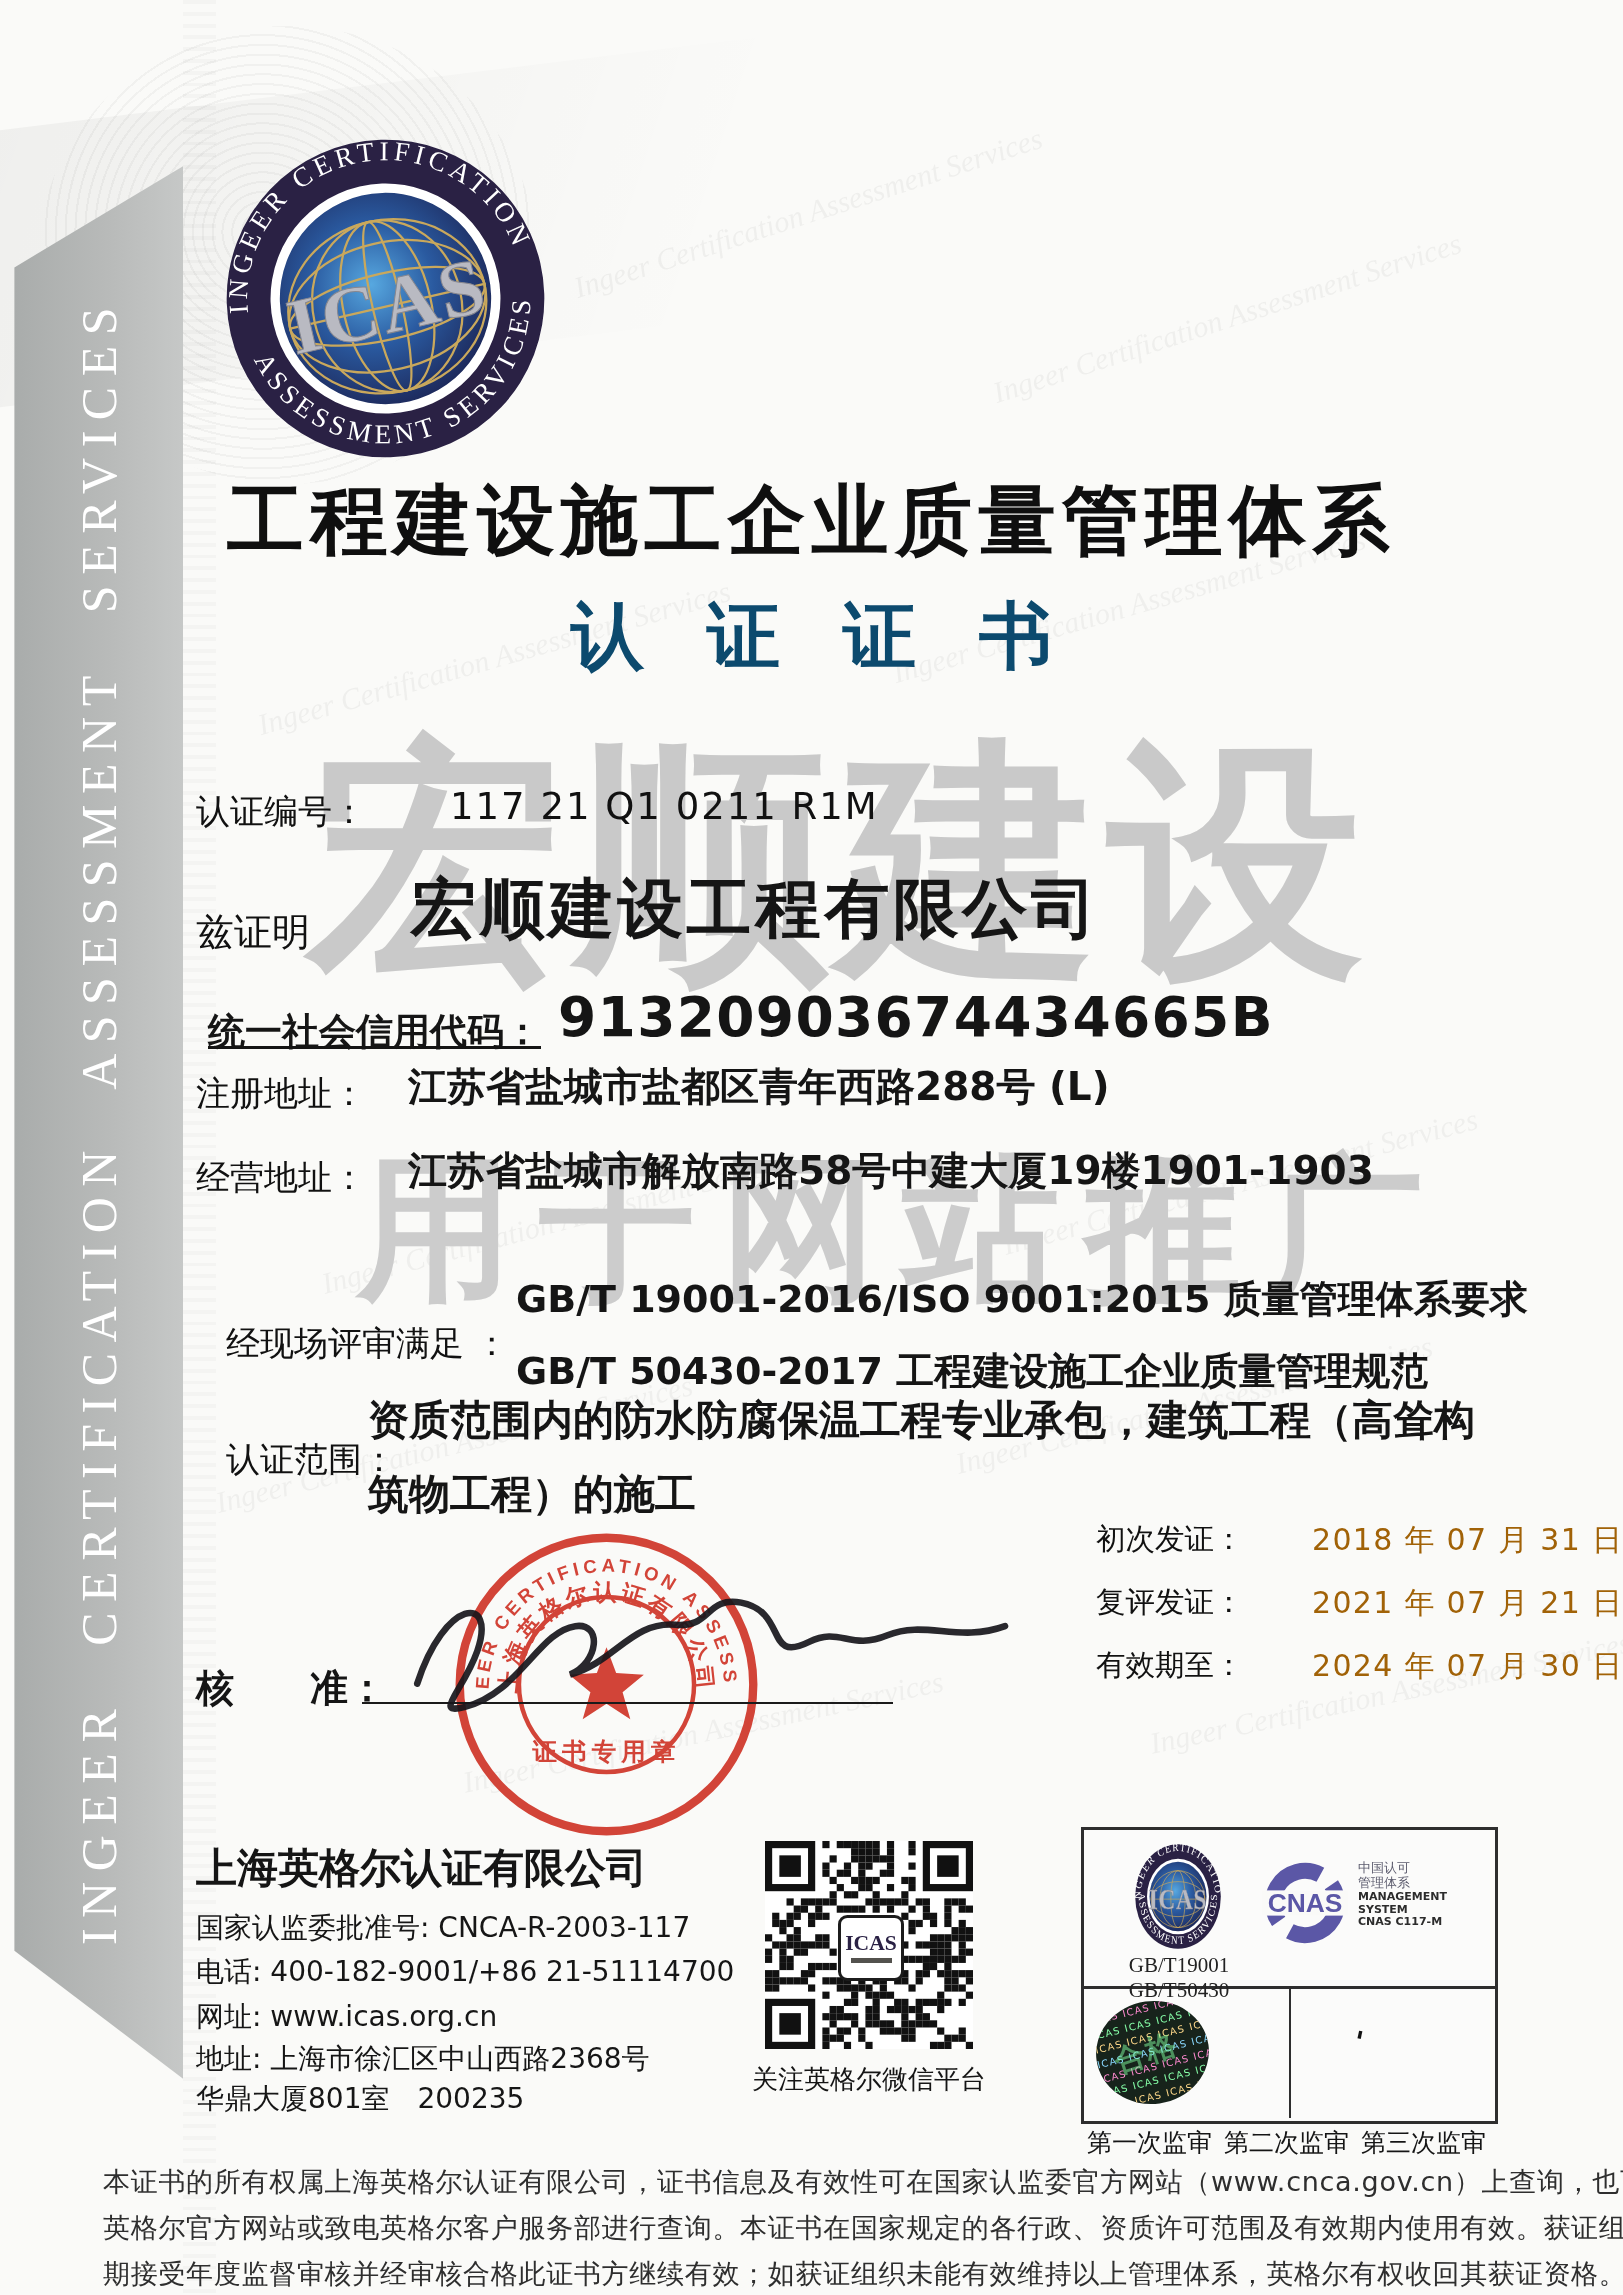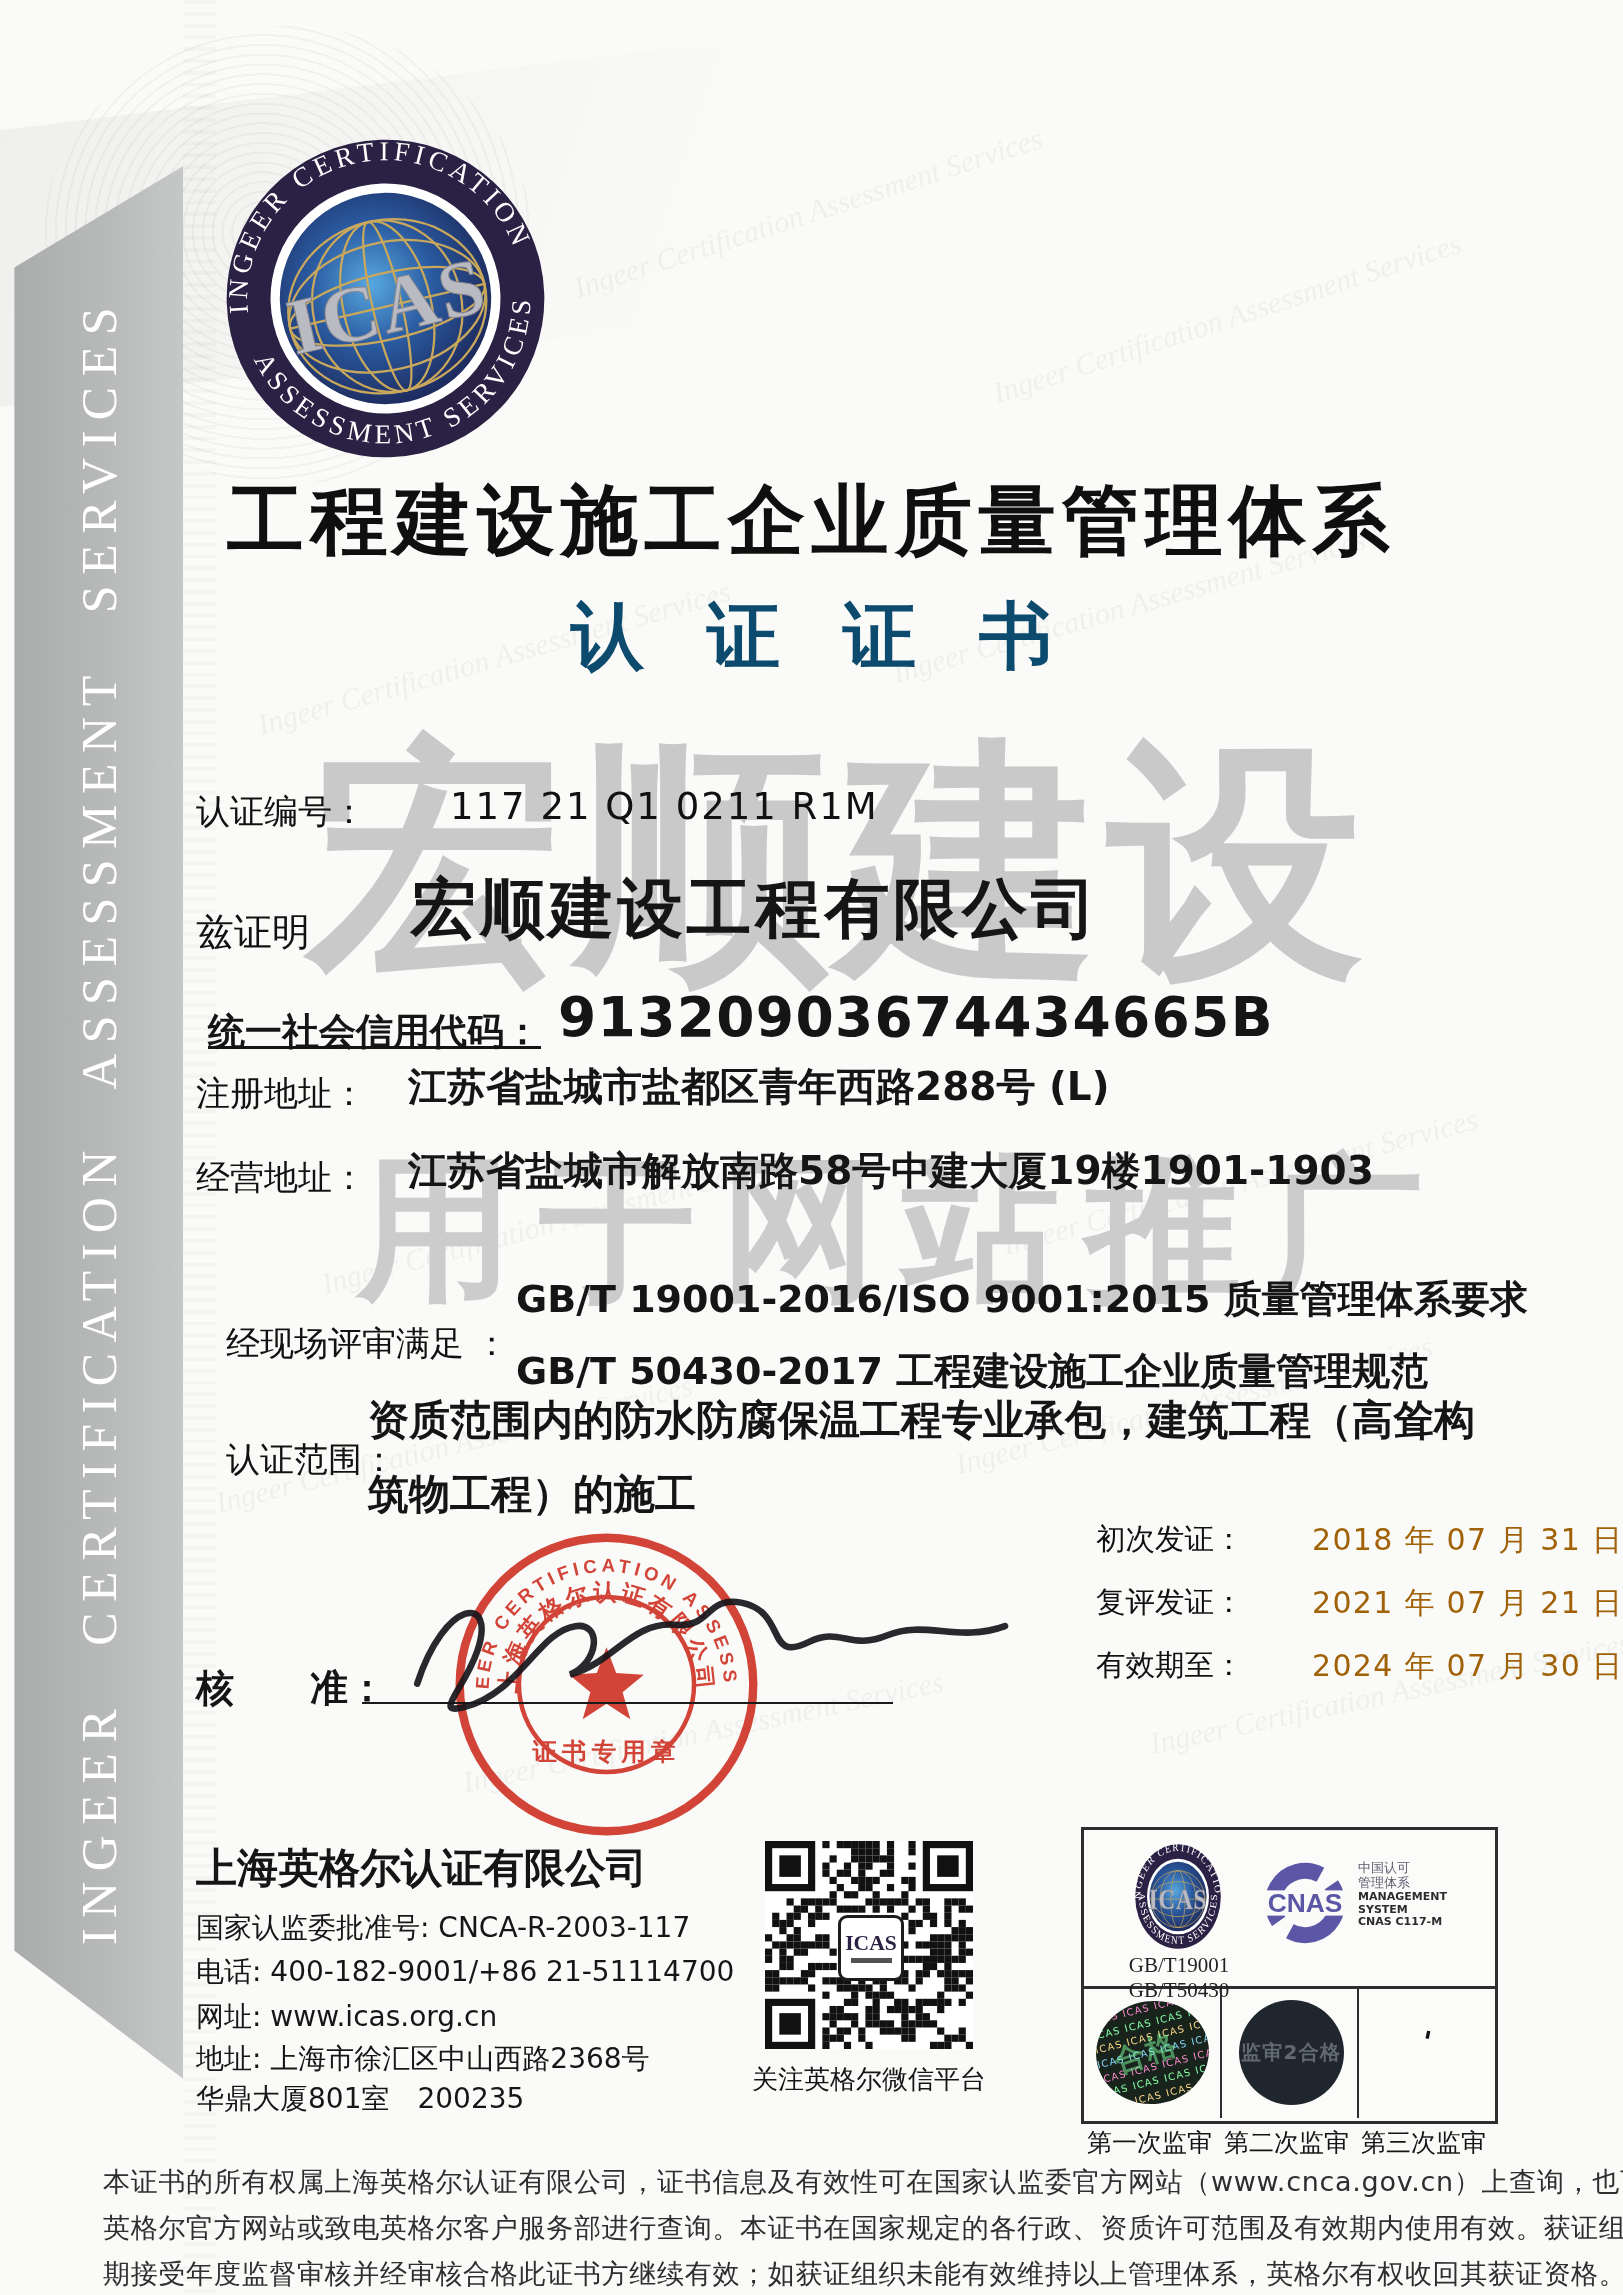--- a/index.html
+++ b/index.html
@@ -578,25 +578,20 @@
         <span style="color:#86ffa8;">ICAS ICAS ICAS ICAS ICAS</span>
         <span style="color:#ffd98a;">ICAS ICAS ICAS ICAS ICAS</span>
         <span style="color:#8ad9ff;">ICAS ICAS ICAS ICAS ICAS</span>
         <span style="color:#ff8ad0;">ICAS ICAS ICAS ICAS ICAS</span>
         <span style="color:#86ffa8;">ICAS ICAS ICAS ICAS ICAS</span>
         <span style="color:#ffd98a;">ICAS ICAS ICAS ICAS ICAS</span>
         <div class="holo-overlay">合格</div>
       </div>
     </div>
     <div class="mt-cell">
-      <div class="sticker-dark">
-        <span>监审2合格</span>
-      </div>
-    </div>
-    <div class="mt-cell">
       <div class="stray">'</div>
     </div>
   </div>
 </div>
 <div class="abs mt-captions">
   <div>第一次监审</div>
   <div>第二次监审</div>
   <div>第三次监审</div>
 </div>
 

